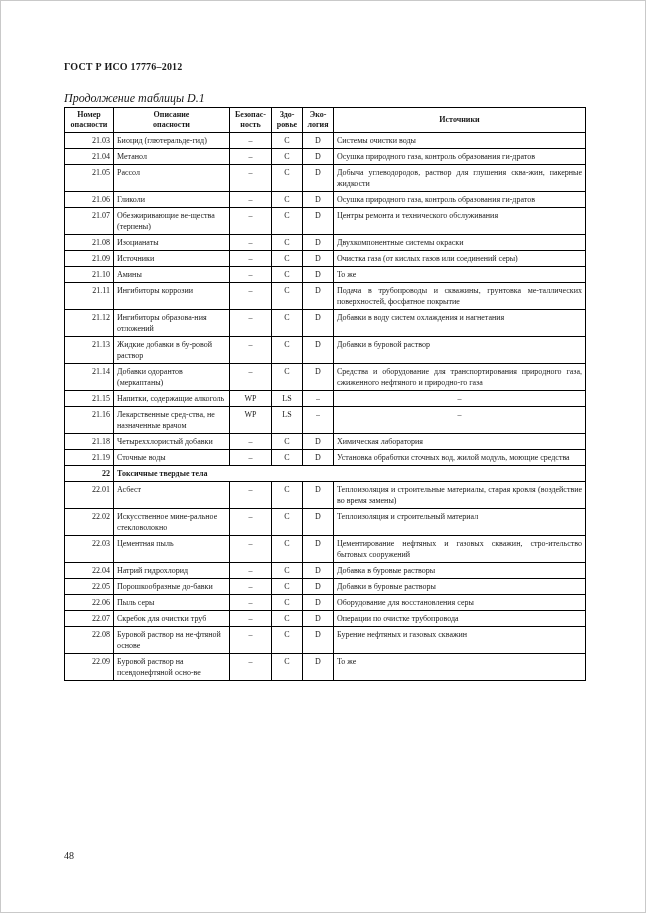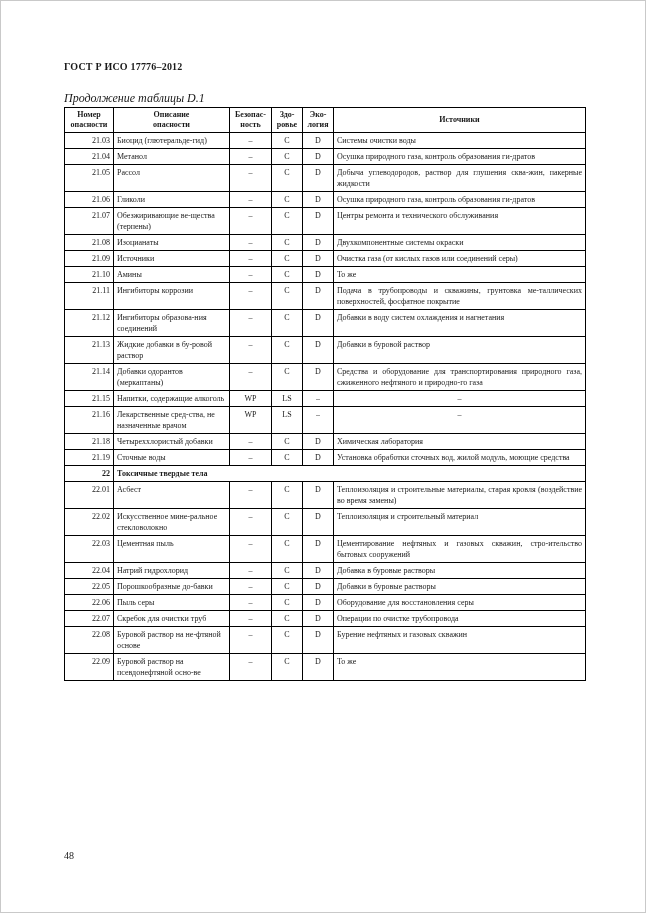--- a/index.html
+++ b/index.html
@@ -167,21 +167,21 @@
         <tr>
           <td class="num">21.11</td>
           <td class="desc">Ингибиторы коррозии</td>
           <td class="mark">–</td>
           <td class="mark">C</td>
           <td class="mark">D</td>
           <td class="sources">Подача в трубопроводы и скважины, грунтовка ме-таллических поверхностей, фосфатное покрытие</td>
         </tr>
         <tr>
           <td class="num">21.12</td>
-          <td class="desc">Ингибиторы образова-ния соединений</td>
+          <td class="desc">Ингибиторы образова-ния отложений</td>
           <td class="mark">–</td>
           <td class="mark">C</td>
           <td class="mark">D</td>
           <td class="sources">Добавки в воду систем охлаждения и нагнетания</td>
         </tr>
         <tr>
           <td class="num">21.13</td>
           <td class="desc">Жидкие добавки в бу-ровой раствор</td>
           <td class="mark">–</td>
           <td class="mark">C</td>

